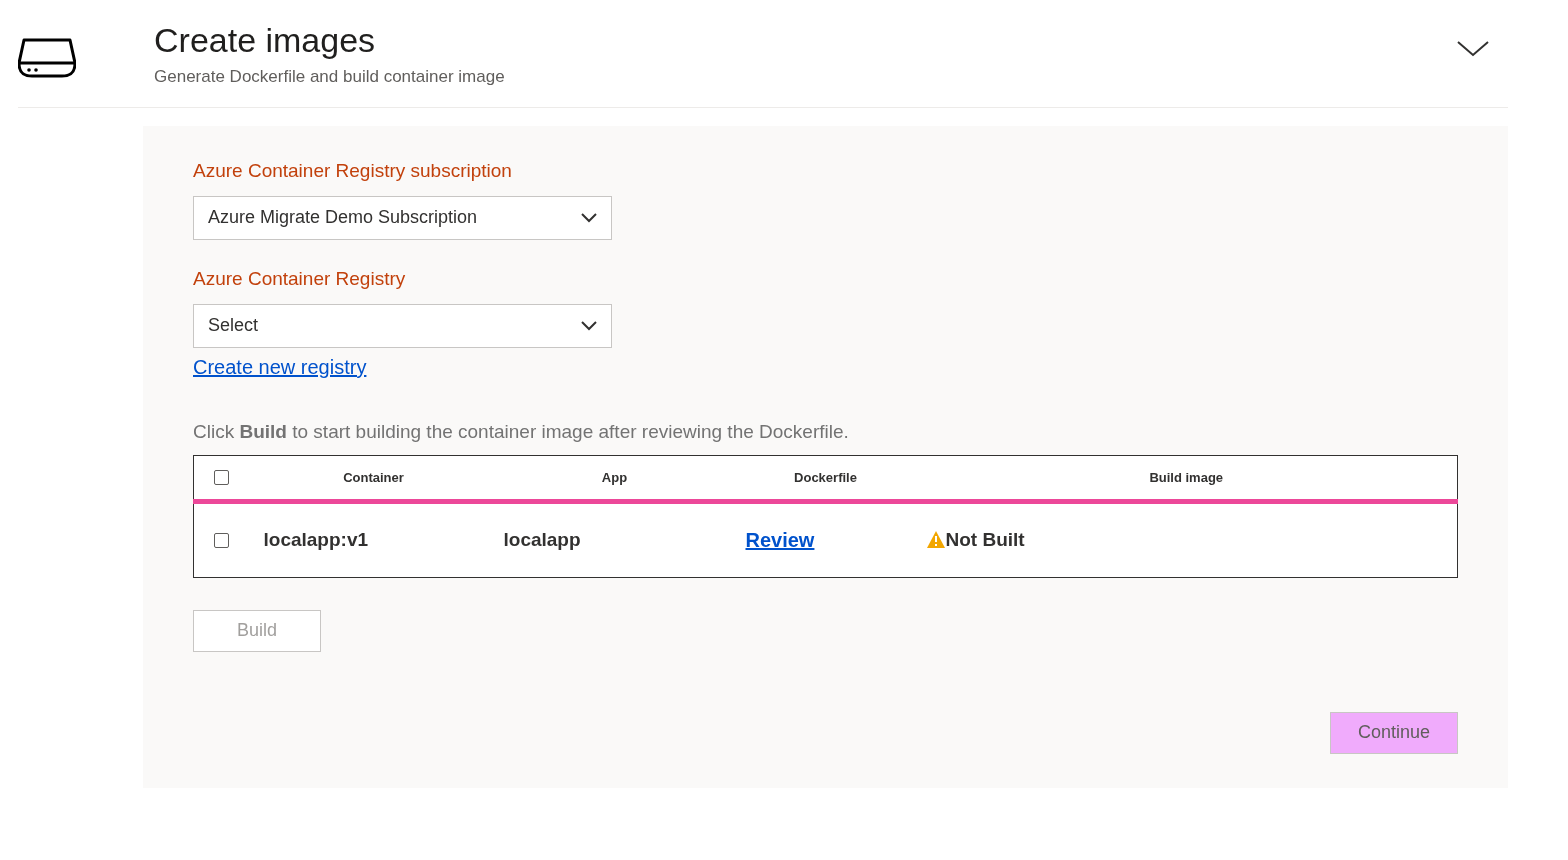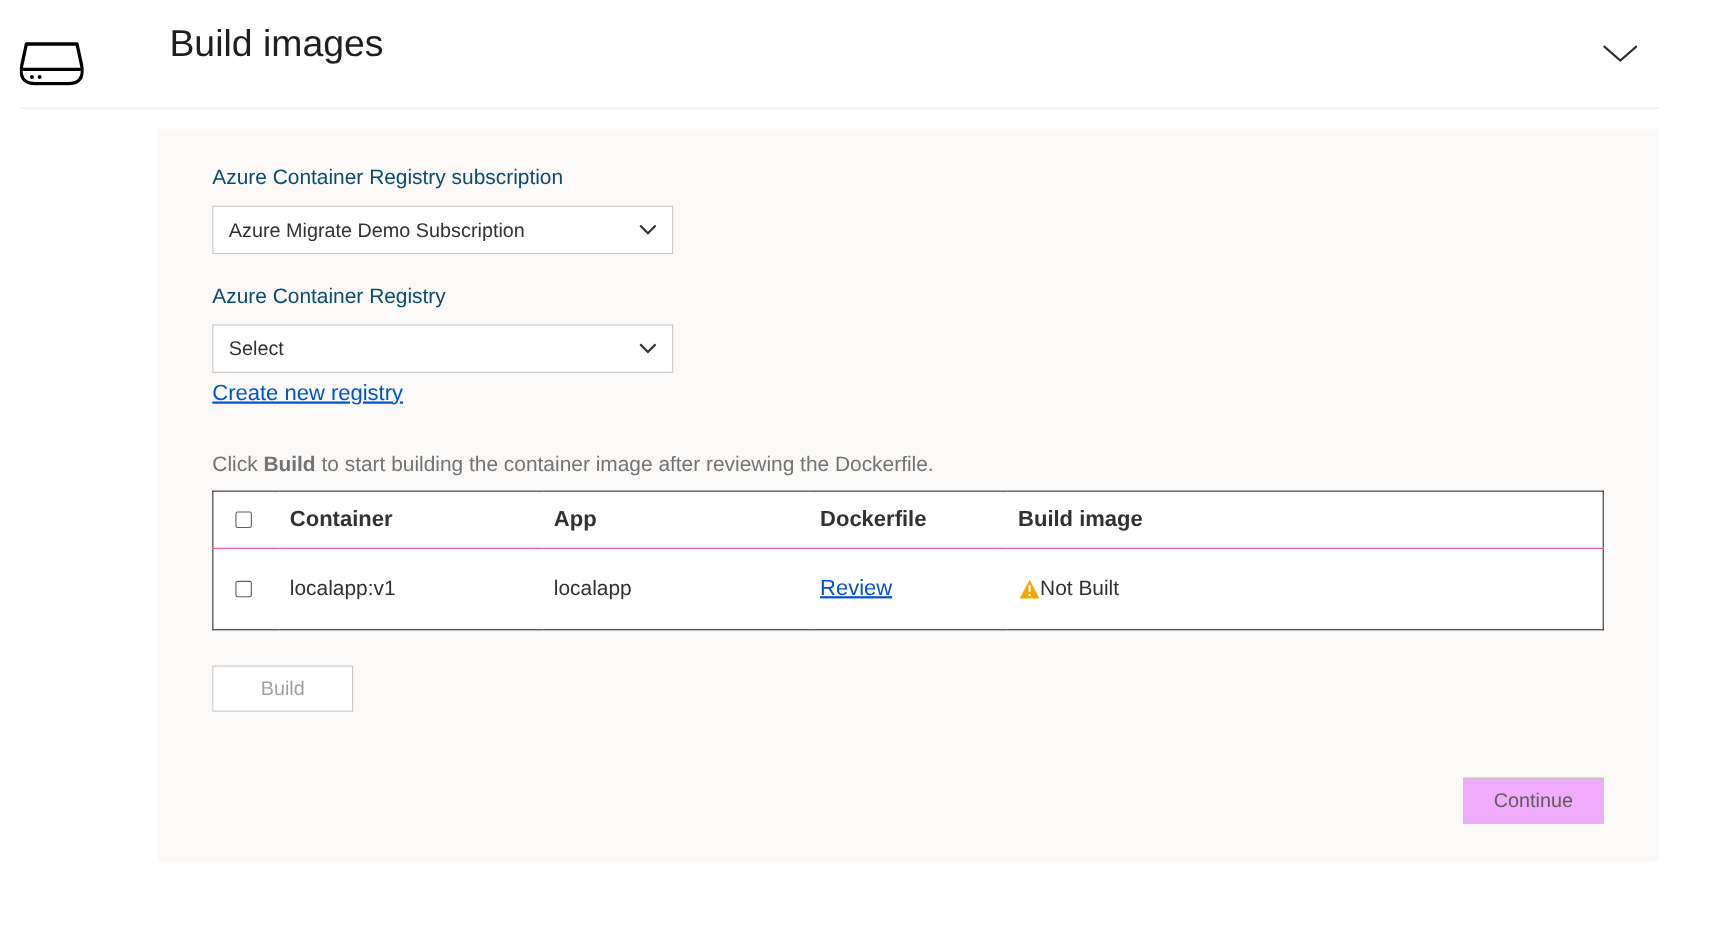--- a/index.html
+++ b/index.html
@@ -39,21 +39,21 @@
       cursor: pointer;
     }
     .panel {
       background: #faf9f8;
       margin-left: 125px;
       padding: 34px 50px 34px 50px;
       margin-top: 18px;
     }
     .field-label {
       font-size: 19px;
-      color: #0c4a6e;
+      color: #c2410c;
       margin-bottom: 14px;
     }
     .select-wrap {
       position: relative;
       width: 419px;
       height: 44px;
       background: #ffffff;
       border: 1px solid #c8c6c4;
       display: flex;
       align-items: center;
@@ -77,30 +77,31 @@
       margin-bottom: 12px;
     }
     .instruction b { font-weight: 600; }
     table.containers {
       width: 100%;
       border-collapse: collapse;
       border: 1px solid #323130;
       background: #ffffff;
     }
     table.containers th {
-      text-align: left;
-      font-size: 20px;
+      text-align: center;
+      font-size: 13px;
       font-weight: 600;
       padding: 14px 10px;
-      border-bottom: 1px solid #ec4899;
+      border-bottom: 5px solid #ec4899;
     }
     table.containers td {
       font-size: 19px;
       padding: 25px 10px;
       color: #323130;
+      font-weight: bold;
     }
     table.containers th:first-child,
     table.containers td:first-child { width: 60px; padding-left: 20px; }
     table.containers th:nth-child(2), table.containers td:nth-child(2) { width: 240px; }
     table.containers th:nth-child(3), table.containers td:nth-child(3) { width: 242px; }
     table.containers th:nth-child(4), table.containers td:nth-child(4) { width: 180px; }
     .status-cell { display: flex; align-items: center; }
     .checkbox {
       width: 15px; height: 15px;
       border: 1px solid #605e5c;
@@ -135,21 +136,22 @@
 <div class="header-row">
   <div class="header-icon">
     <svg width="58" height="40" viewBox="0 0 58 40">
       <path d="M 6 2 L 52 2 L 57 25 C 57 35 52 38 44 38 L 14 38 C 6 38 1 35 1 25 Z" fill="none" stroke="#000" stroke-width="3" stroke-linejoin="round"></path>
       <line x1="2" y1="25" x2="56" y2="25" stroke="#000" stroke-width="3"></line>
       <circle cx="11" cy="32" r="1.8" fill="#000"></circle>
       <circle cx="18" cy="32" r="1.8" fill="#000"></circle>
     </svg>
   </div>
   <div class="header-text">
-    <div class="page-title">Build images</div>
+    <div class="page-title">Create images</div>
+    <div class="page-subtitle">Generate Dockerfile and build container image</div>
   </div>
   <div class="chevron-toggle">
     <svg width="34" height="18" viewBox="0 0 34 18">
       <path d="M 2 2 L 17 15 L 32 2" fill="none" stroke="#323130" stroke-width="2"></path>
     </svg>
   </div>
 </div>
 
 <div class="panel">
 

